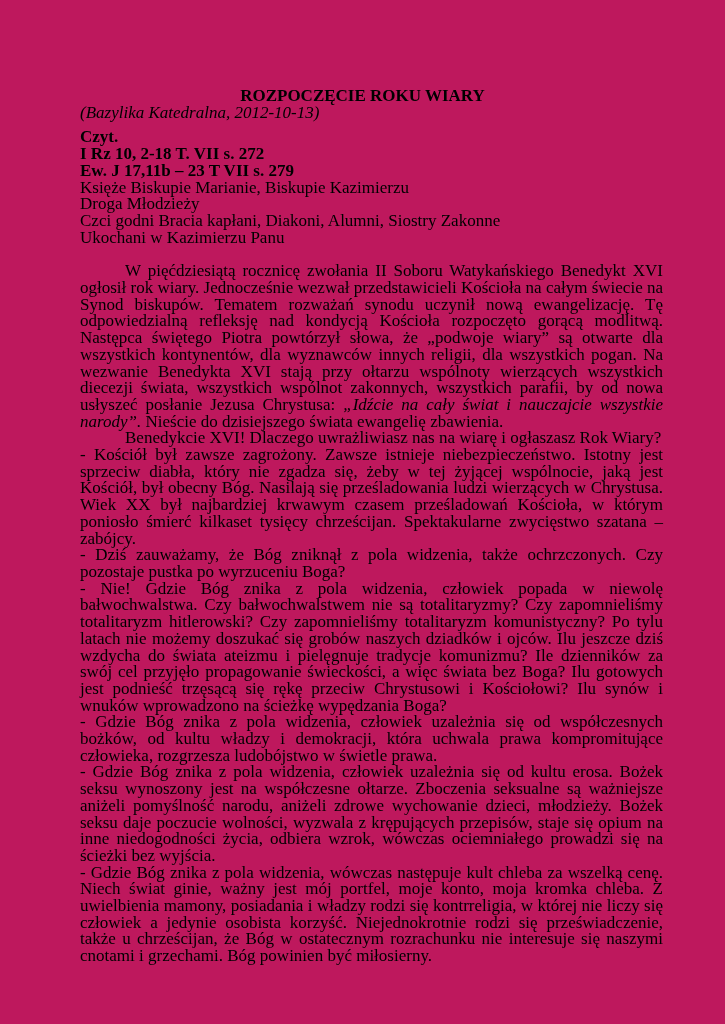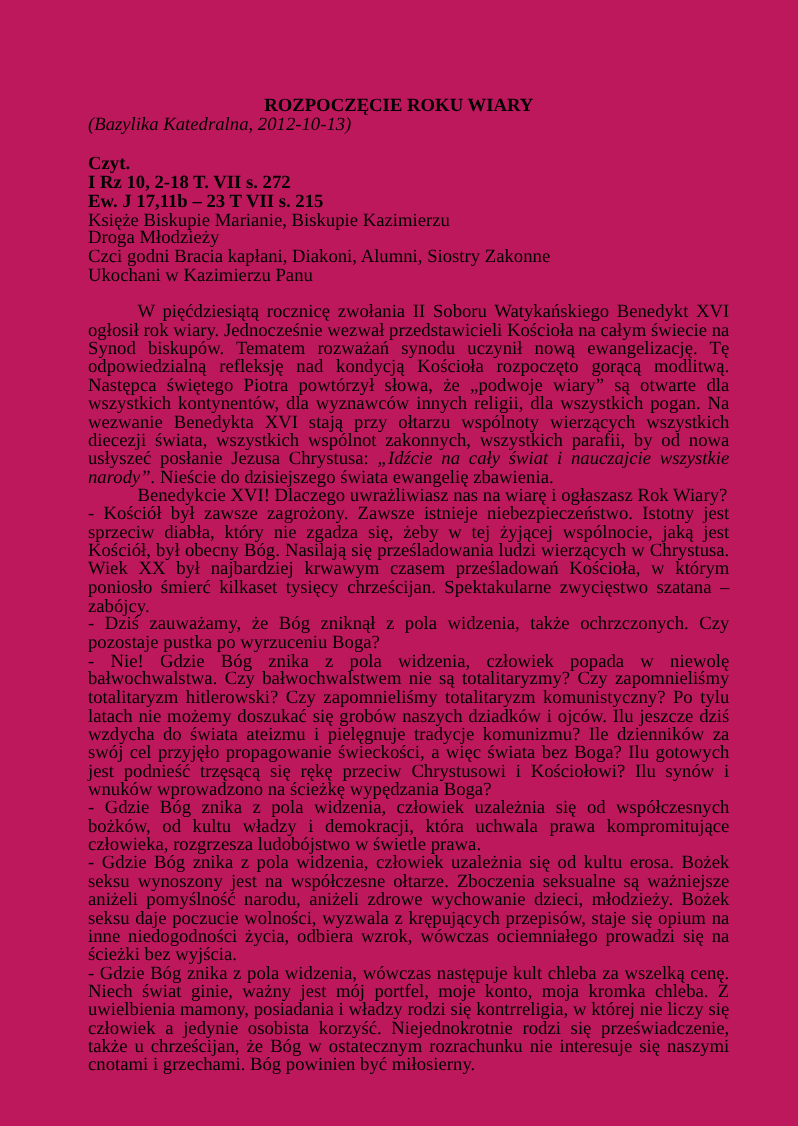--- a/index.html
+++ b/index.html
@@ -22,21 +22,21 @@
   }
   .centered-block { width: 565px; }
   .doc-title {
     text-align: center;
     font-weight: bold;
   }
   .doc-subtitle {
     font-style: italic;
   }
   .readings {
-    margin-top: 20px;
+    margin-top: 8px;
     font-weight: bold;
   }
   .salutation {
     margin-top: 0;
   }
   .body-text {
     margin-top: 17px;
     text-align: justify;
   }
   p, .line { margin: 0; }
@@ -50,21 +50,21 @@
   <div class="content">
 
     <div class="centered-block">
       <div class="doc-title line">ROZPOCZĘCIE ROKU WIARY</div>
       <div class="doc-subtitle line">(Bazylika Katedralna, 2012-10-13)</div>
     </div>
 
     <div class="readings">
       <div class="line">Czyt.</div>
       <div class="line">I Rz 10, 2-18 T. VII s. 272</div>
-      <div class="line">Ew. J 17,11b – 23 T VII s. 215</div>
+      <div class="line">Ew. J 17,11b – 23 T VII s. 279</div>
     </div>
 
     <div class="salutation">
       <div class="line">Księże Biskupie Marianie, Biskupie Kazimierzu</div>
       <div class="line">Droga Młodzieży</div>
       <div class="line">Czci godni Bracia kapłani, Diakoni, Alumni, Siostry Zakonne</div>
       <div class="line">Ukochani w Kazimierzu Panu</div>
     </div>
 
     <div class="body-text">

